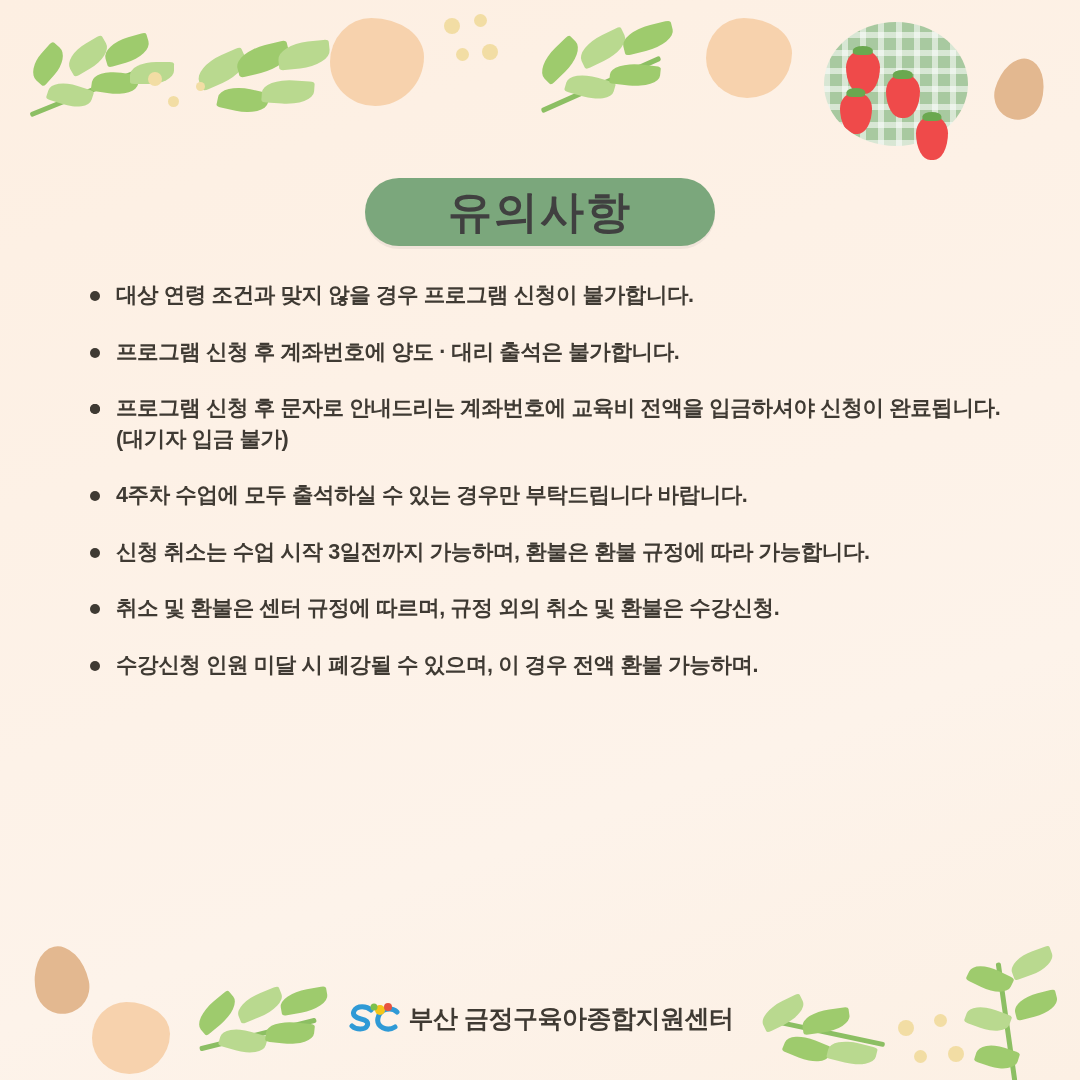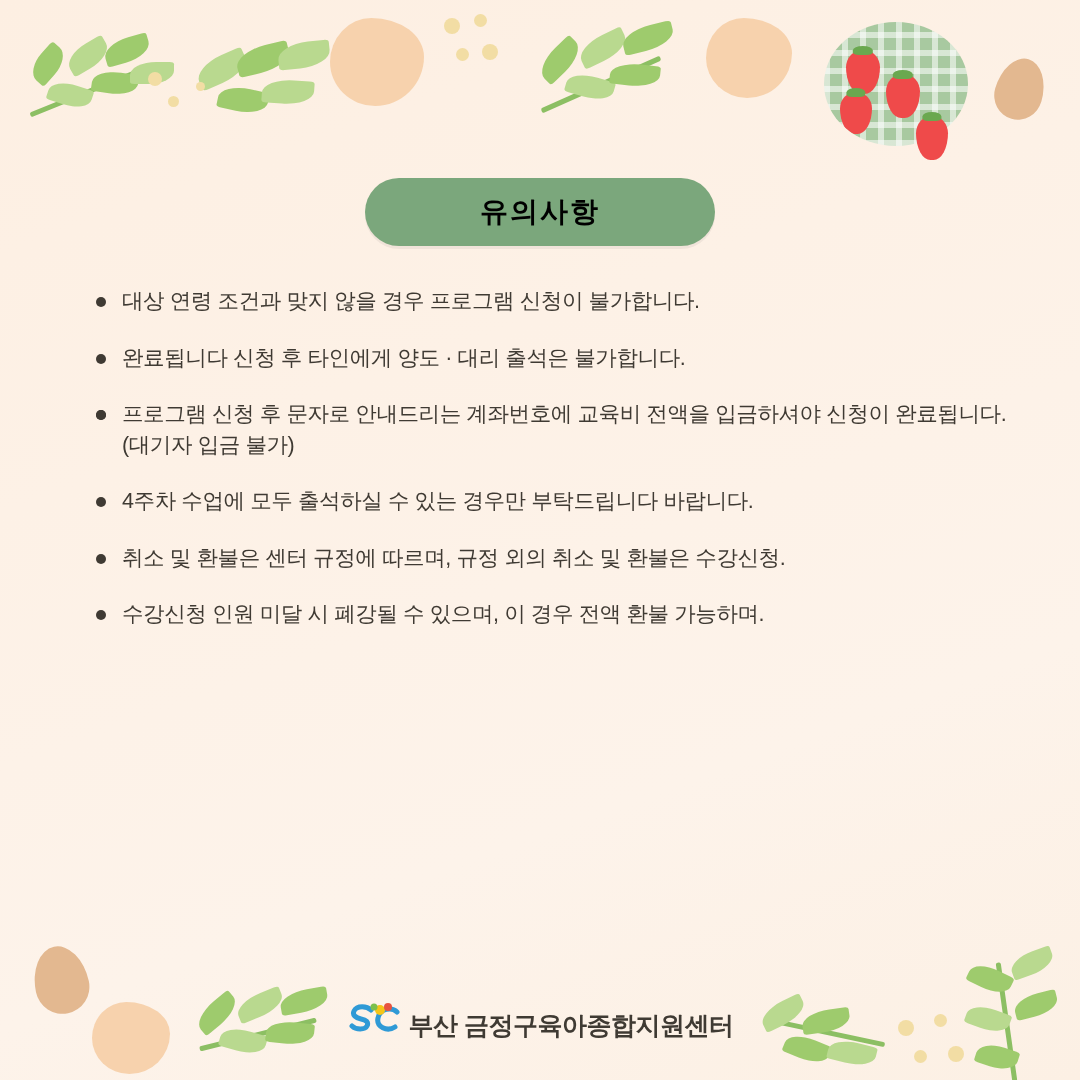--- a/index.html
+++ b/index.html
@@ -85,35 +85,36 @@
     width: 350px;
     height: 68px;
     border-radius: 34px;
     background: #7ba77c;
     display: flex;
     align-items: center;
     justify-content: center;
     box-shadow: 0 3px 0 rgba(0,0,0,.05);
   }
   .title-pill span {
-    color: #000000;
-    font-size: 28px;
+    color: #404040;
+    font-size: 44px;
     font-weight: bold;
     letter-spacing: 2px;
   }
 
   
   .notice-list {
     position: absolute;
     top: 278px;
     left: 78px;
     width: 930px;
     list-style: none;
-    margin: 8px;
+    margin: 2px;
     padding: 0;
+    font-weight: bold;
   }
   .notice-list li {
     position: relative;
     padding-left: 36px;
     margin-bottom: 26px;
     color: #3f3a33;
     font-size: 21.5px;
     line-height: 1.42;
     letter-spacing: -0.4px;
   }
@@ -127,21 +128,21 @@
     background: #3f3a33;
   }
 
   
   .footer {
     position: absolute;
     bottom: 38px;
     left: 0;
     width: 100%;
     display: flex;
-    align-items: flex-end;
+    align-items: flex-start;
     justify-content: center;
     gap: 0;
   }
   .footer .logo-mark {
     position: relative;
     width: 62px;
     height: 40px;
   }
   .footer .footer-name {
     font-size: 25px;
@@ -215,32 +216,36 @@
     <span>유의사항</span>
   </div>
 
   <ul class="notice-list">
     <li>
       <span class="bullet"></span>
       <span>대상 연령 조건과 맞지 않을 경우 프로그램 신청이 불가합니다.</span>
     </li>
     <li>
       <span class="bullet"></span>
-      <span>완료됩니다 신청 후 타인에게 양도 · 대리 출석은 불가합니다.</span>
+      <span>프로그램 신청 후 계좌번호에 양도 · 대리 출석은 불가합니다.</span>
     </li>
     <li>
       <span class="bullet"></span>
     </li>
     <li>
       <span class="bullet"></span>
       <span>프로그램 신청 후 문자로 안내드리는 계좌번호에 교육비 전액을 입금하셔야 신청이 완료됩니다.(대기자 입금 불가)</span>
     </li>
     <li>
       <span class="bullet"></span>
       <span>4주차 수업에 모두 출석하실 수 있는 경우만 부탁드립니다 바랍니다.</span>
+    </li>
+    <li>
+      <span class="bullet"></span>
+      <span>신청 취소는 수업 시작 3일전까지 가능하며, 환불은 환불 규정에 따라 가능합니다.</span>
     </li>
     <li>
       <span class="bullet"></span>
       <span>취소 및 환불은 센터 규정에 따르며, 규정 외의 취소 및 환불은 수강신청.</span>
     </li>
     <li>
       <span class="bullet"></span>
       <span>수강신청 인원 미달 시 폐강될 수 있으며, 이 경우 전액 환불 가능하며.</span>
     </li>
   </ul>

